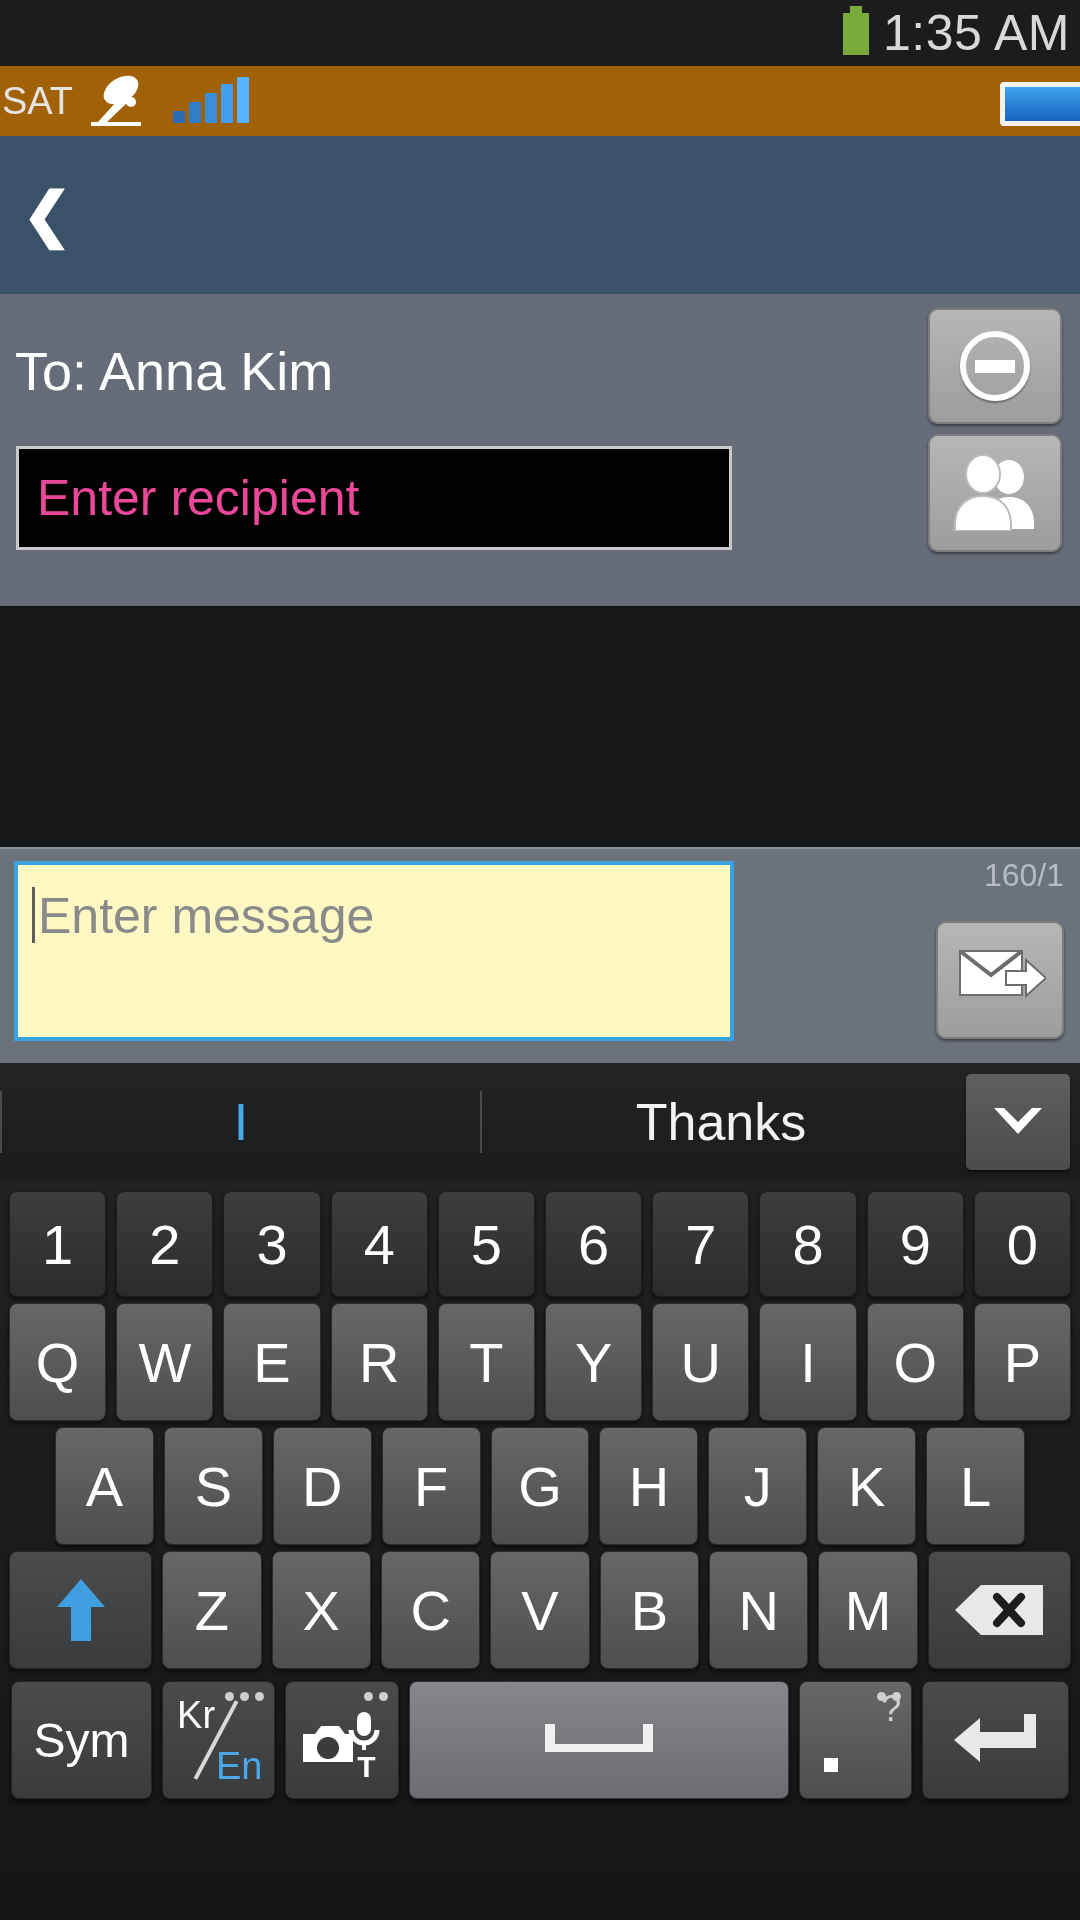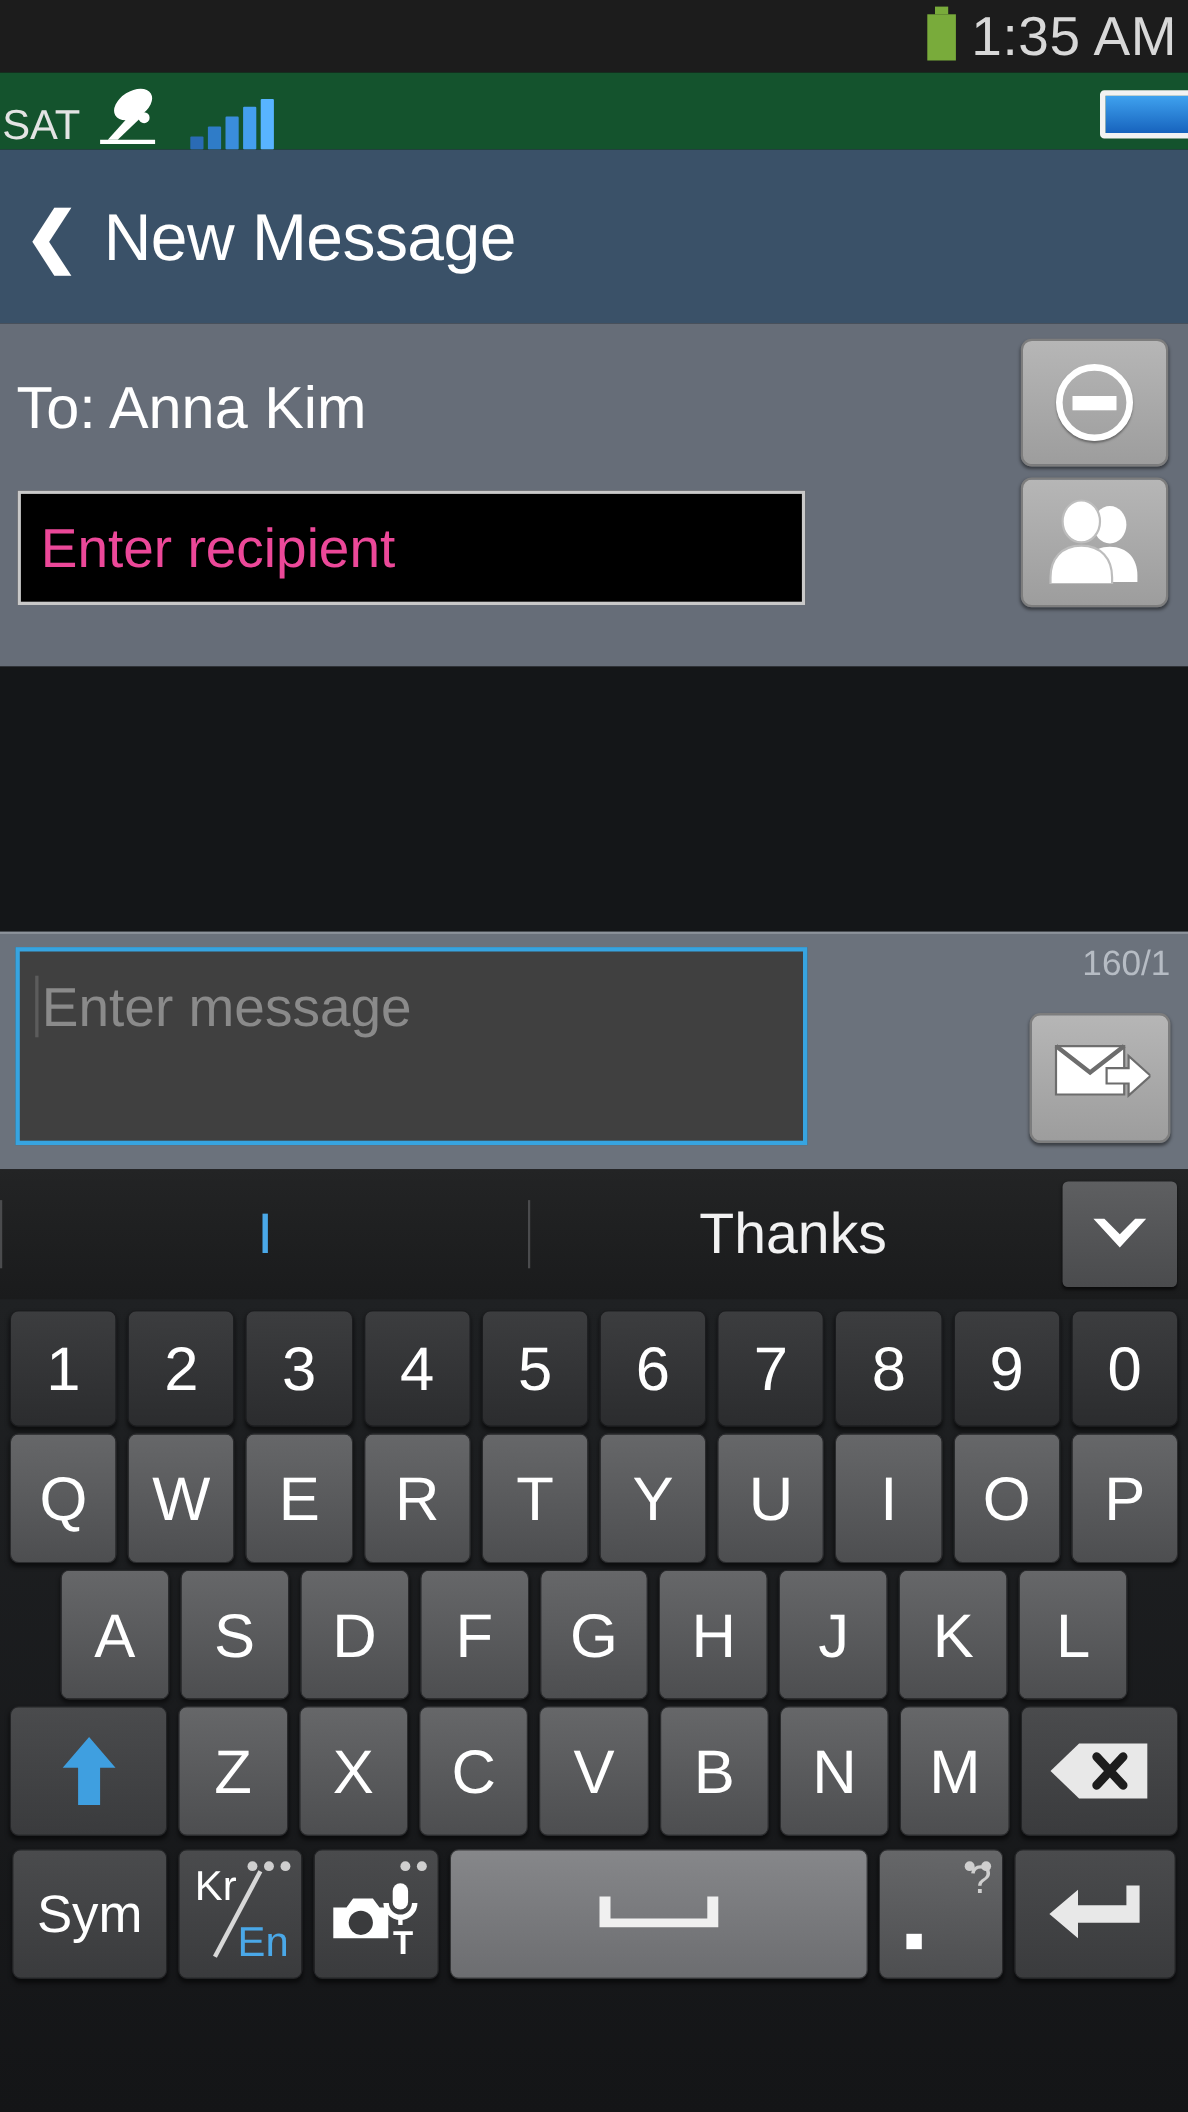--- a/index.html
+++ b/index.html
@@ -24,21 +24,21 @@
   }
   .batt-green::before {
     content: ""; position: absolute; left: 7px; top: -7px;
     width: 12px; height: 7px; background: #79ab3b;
   }
   .clock-text { color: #d8d8d8; font-size: 50px; letter-spacing: 0.5px; line-height: 1; }
 
   
   .iconbar {
     position: absolute; left: 0; top: 66px; width: 1080px; height: 70px;
-    background: #14532d; display: flex; align-items: flex-end;
+    background: #a16207; display: flex; align-items: center;
   }
   .sat-label { color: #e4e4e4; font-size: 38px; margin-left: 2px; letter-spacing: 0px; }
   .sat-dish { margin-left: 12px; display: block; }
   .sig-bars { display: flex; align-items: flex-end; margin-left: 26px; height: 44px; }
   .sig-bars span { width: 12px; margin-right: 4px; border-radius: 1px; }
   .sig-bars span:nth-child(1) { height: 12px; background: #2a6bb5; }
   .sig-bars span:nth-child(2) { height: 21px; background: #2f7cc8; }
   .sig-bars span:nth-child(3) { height: 30px; background: #3a8ddb; }
   .sig-bars span:nth-child(4) { height: 39px; background: #449fef; }
   .sig-bars span:nth-child(5) { height: 46px; background: #58b4ff; }
@@ -102,21 +102,21 @@
   }
 
   
   .compose {
     position: absolute; left: 0; top: 847px; width: 1080px; height: 216px;
     background: #6b727c;
     border-top: 2px solid #8d939b;
   }
   .msg-input {
     position: absolute; left: 14px; top: 12px; width: 720px; height: 180px;
-    background: #404040; border: 4px solid #37a4e0;
+    background: #fef9c3; border: 4px solid #37a4e0;
   }
   .msg-input .ph { color: #8a8a8a; font-size: 50px; position: absolute; left: 20px; top: 22px; }
   .msg-input .caret { position: absolute; left: 14px; top: 22px; width: 3px; height: 56px; background: #5c5c5c; }
   .char-count {
     position: absolute; right: 16px; top: 8px; width: 150px;
     color: #b6bcc4; font-size: 32px; text-align: right;
   }
   .send-btn { position: absolute; right: 16px; top: 72px; width: 128px; height: 118px; }
 
   
@@ -211,21 +211,20 @@
         <span></span>
         <span></span>
         <span></span>
         <span></span>
     </div>
     <div class="batt-blue"></div>
   </div>
 
   <div class="header">
     <div class="back-chevron">❮</div>
-    <div class="header-title">New Message</div>
   </div>
 
   <div class="recip-panel">
     <div class="recip-name">To: Anna Kim</div>
 
     <div class="btn-square remove-btn">
       <div class="minus-circle">
           <i></i>
         </div>
     </div>

